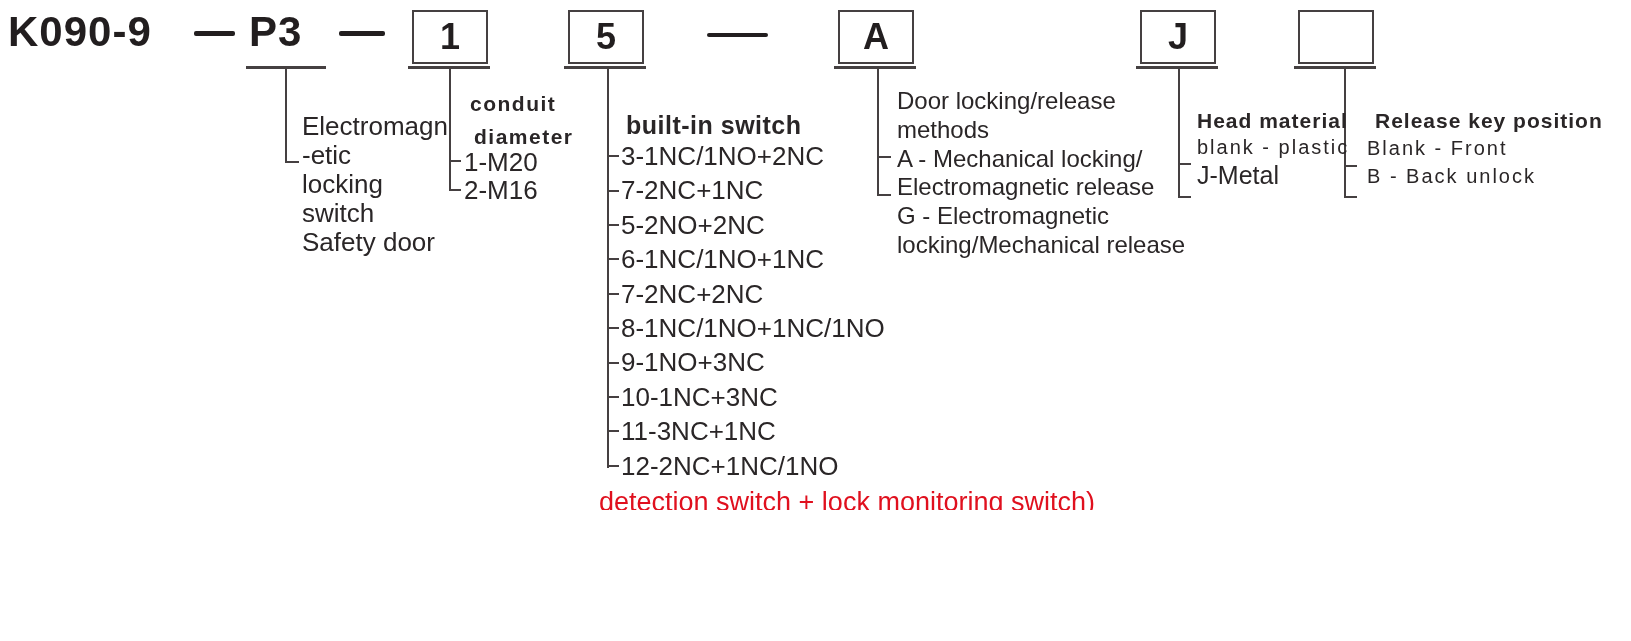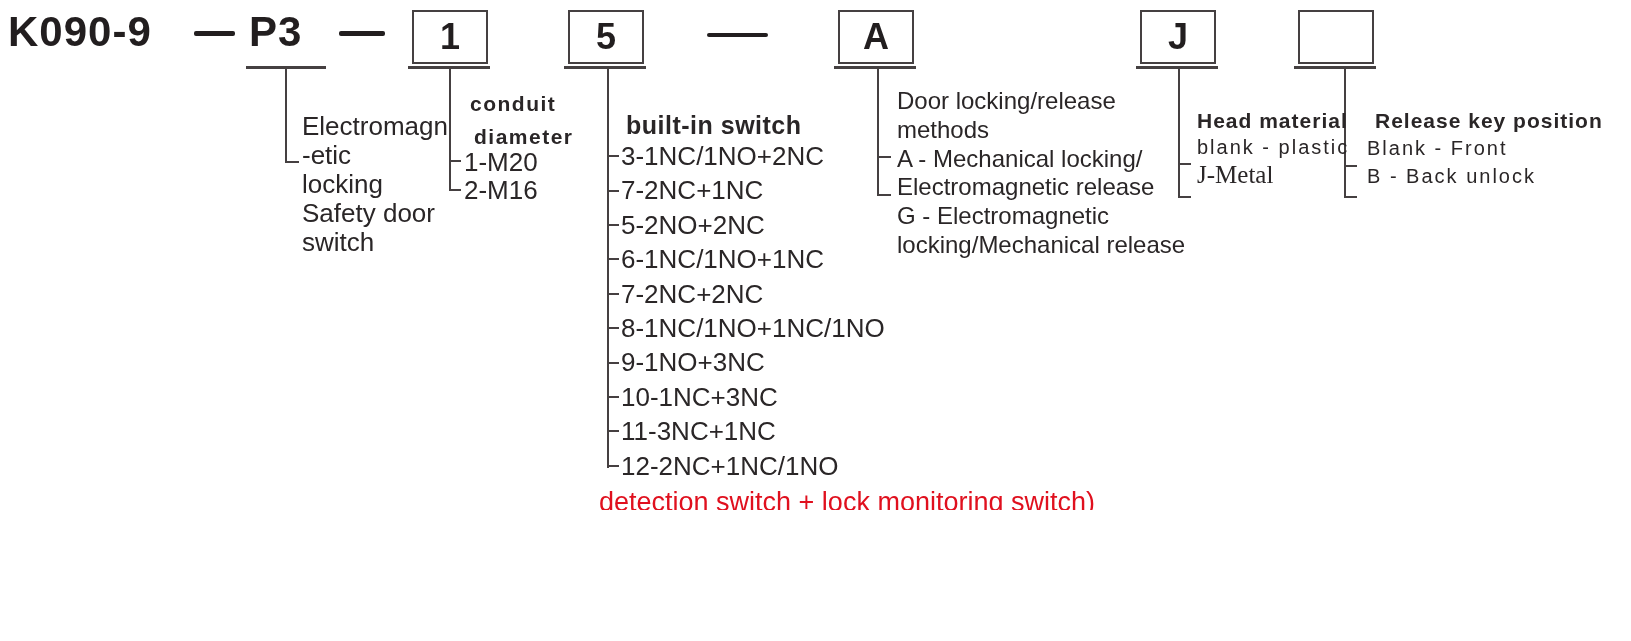--- a/index.html
+++ b/index.html
@@ -70,21 +70,21 @@
   .sw-opts .opt{position:relative;height:34.4px;line-height:34.4px;white-space:nowrap;}
   .sw-opts .opt::before{
     content:"";position:absolute;left:-13px;top:calc(50% - 1px);
     width:11px;height:2px;background:#454041;
   }
   .sw-note{position:absolute;left:599px;top:485px;font-size:27px;line-height:34px;color:#e0101e;white-space:nowrap;}
   .lock-block{position:absolute;left:897px;top:87px;font-size:24px;line-height:28.8px;white-space:nowrap;}
   .head-block{position:absolute;left:1197px;top:108px;white-space:nowrap;}
   .head-title{font-size:21px;font-weight:700;letter-spacing:1px;line-height:26px;}
   .head-opt0{font-size:20px;letter-spacing:2px;line-height:26px;}
-  .head-opt1{font-size:25px;line-height:30px;font-family:Liberation Serif, serif;}
+  .head-opt1{font-size:25px;line-height:30px;}
   .rel-block{position:absolute;left:1367px;top:108px;white-space:nowrap;}
   .rel-title{font-size:21px;font-weight:700;letter-spacing:1px;line-height:26px;margin-left:8px;}
   .rel-opt{font-size:20px;letter-spacing:2px;line-height:28px;}
 </style>
 </head>
 <body>
 
 <div class="canvas">
 
   <span class="code prefix">K090-9</span>
@@ -128,22 +128,22 @@
   <div class="tick t-J1"></div>
   <div class="tick t-J2"></div>
   <div class="vline v-K"></div>
   <div class="tick t-K1"></div>
   <div class="tick t-K2"></div>
 
   <div class="desc-model">
     <div>Electromagn</div>
     <div>-etic</div>
     <div>locking</div>
+    <div>switch</div>
     <div>Safety door</div>
-    <div>switch</div>
   </div>
 
   <div class="cond-title">
     <div>conduit</div>
     <div>diameter</div>
   </div>
   <div class="cond-opts">
     <div class="opt">1-M20</div>
     <div class="opt">2-M16</div>
   </div>

